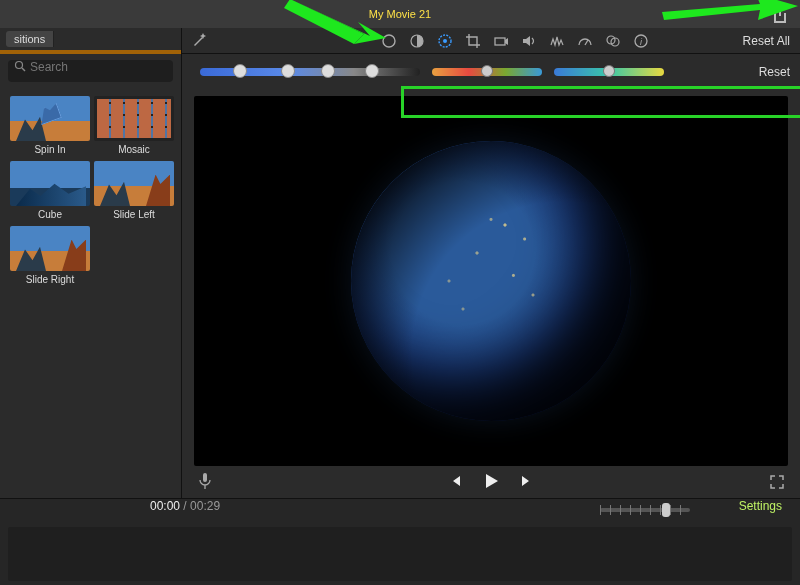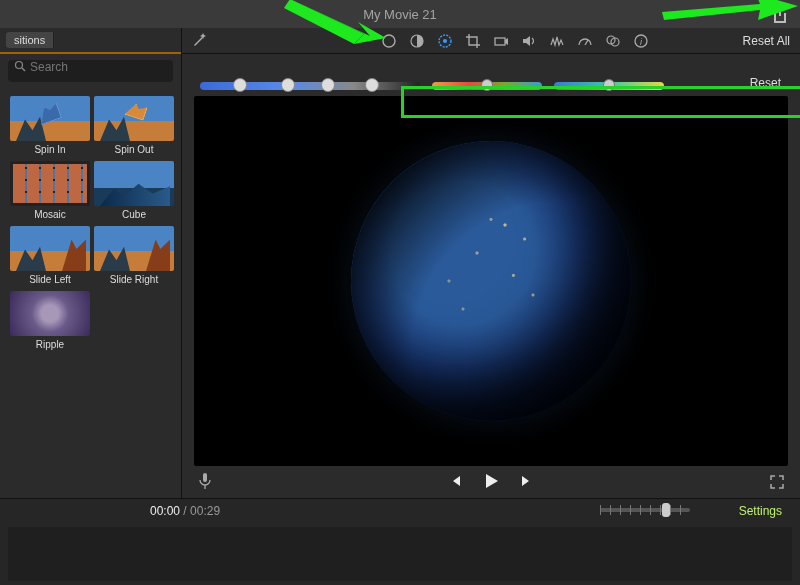--- a/index.html
+++ b/index.html
@@ -1,23 +1,23 @@
 <!DOCTYPE html>
 <html><head>
 <meta charset="utf-8">
 <style>
 * { margin: 0; padding: 0; box-sizing: border-box; font-family: -apple-system, "Helvetica Neue", Arial, sans-serif; }
 body { background: #1a1a1a; width: 800px; height: 585px; overflow: hidden; color: #ccc; position: relative; }
 
-.titlebar { height: 28px; background: #3a3a3a; display: flex; align-items: center; justify-content: center; position: relative; font-size: 13px; color: #a3a3a3; }
+.titlebar { height: 28px; background: #3a3a3a; display: flex; align-items: center; justify-content: center; position: relative; font-size: 11px; color: #fde047; }
 .titlebar .share { position: absolute; right: 12px; top: 5px; }
 
 .main { display: flex; height: 470px; }
 .sidebar { width: 182px; background: #2b2b2b; border-right: 1px solid #111; display: flex; flex-direction: column; }
-.sidebar-tabs { height: 26px; display: flex; align-items: center; padding: 0 6px; font-size: 12px; border-bottom: 2px solid #a16207; }
+.sidebar-tabs { height: 26px; display: flex; align-items: center; padding: 0 6px; font-size: 12px; border-bottom: 4px solid #a16207; }
 .tab-btn { background: #444; padding: 2px 8px; border-radius: 3px 0 0 3px; font-size: 11px; color: #ddd; border-right: 1px solid #222;}
 .searchbar { display: flex; align-items: flex-start; background: #1e1e1e; margin: 6px 8px; border-radius: 4px; height: 22px; padding: 0 6px; }
 .searchbar .sicon { color: #888; font-size: 12px; margin-right: 4px; }
 .searchbar input { background: transparent; border: none; outline: none; color: #ccc; font-size: 12px; width: 100%; }
 
 .thumb-grid { flex: 1; overflow: hidden; padding: 8px 10px; display: grid; grid-template-columns: 1fr 1fr; gap: 6px 4px; align-content: start; }
 .thumb-cell { text-align: center; }
 .thumb { width: 80px; height: 45px; margin: 0 auto 3px; border-radius: 2px; background: #333; position: relative; overflow: hidden; }
 .thumb-label { font-size: 10px; color: #ddd; }
 
@@ -38,21 +38,21 @@
 .t-ripple { background: radial-gradient(circle at 50% 50%, #a898b8 0 18%, #6a5a8a 40%, #3a2a5a 100%); }
 
 .viewer-area { flex:1; background:#2b2b2b; display:flex; flex-direction:column; position: relative; }
 .toolbar { height: 26px; display: flex; align-items: center; padding: 0 10px; gap: 12px; border-bottom: 1px solid #111; }
 .wand { color:#999; font-size:15px; margin-right:auto; }
 .t-icons { display: flex; gap: 10px; align-items: center; margin: 0 auto; }
 .t-icon { width: 18px; height: 18px; display: inline-flex; align-items: center; justify-content: center; color: #aaa; font-size: 14px; cursor: pointer; }
 .t-icon.active { color: #3a9bff; }
 .reset-all { font-size: 12px; color: #ddd; }
 
-.adjust-row { height: 36px; display: flex; align-items: flex-end; padding: 0 19px 0 18px; gap: 12px; }
+.adjust-row { height: 36px; display: flex; align-items: center; padding: 0 10px 0 18px; gap: 12px; }
 .adjust-box { position: absolute; left: 219px; top: 58px; width: 560px; height: 32px; border: 3px solid #28d328; pointer-events: none; z-index: 5; }
 .slider-multi { width: 220px; height: 8px; background: linear-gradient(90deg, #3a6ad8 0%, #5a8ae8 40%, #888 70%, #222 100%); border-radius: 4px; position: relative; }
 .slider-multi .knob { position: absolute; top: -4px; width: 14px; height: 14px; border-radius: 50%; background: #ddd; border: 1px solid #888; transform: translateX(-50%); }
 .slider-single { width: 110px; height: 8px; border-radius: 4px; position: relative; }
 .s-temp { background: linear-gradient(90deg, #e8a040, #e84a40, #7aa830, #3a9ad8); }
 .s-tint { background: linear-gradient(90deg, #3a7ad8, #3ac8a8, #e8d840); }
 .slider-single .knob { position: absolute; top: -3px; width: 12px; height: 12px; border-radius: 50%; background: #ccc; border:1px solid #777; transform: translateX(-50%); left: 50%; }
 .reset-btn { font-size: 12px; color: #ddd; margin-left: auto; }
 
 .preview { flex:1; background:#000; display:flex; align-items:center; justify-content:center; margin: 6px 12px 2px 12px; border-radius: 2px; position: relative; }
@@ -75,21 +75,21 @@
   background: radial-gradient(circle at 75% 75%, transparent 0 50%, rgba(0,0,0,0.8) 80%);
 }
 
 .play-controls { height: 30px; display:flex; align-items:center; justify-content:center; gap: 18px; position: relative; }
 .pc-icon { color: #eee; font-size: 16px; cursor: pointer; }
 .pc-play { font-size: 20px; }
 .mic-icon { position: absolute; left: 16px; color:#aaa; font-size:16px; }
 .expand-icon { position: absolute; right: 16px; color:#aaa; font-size:14px; }
 
 .timeline { height: 87px; background: #262626; border-top: 1px solid #111; display: flex; flex-direction: column; }
-.timeline-head { height: 24px; display: flex; align-items: center; padding: 0 12px 0 150px; font-size: 12px; color: #999; position: relative; }
+.timeline-head { height: 24px; display: flex; padding: 0 12px 0 150px; font-size: 12px; color: #999; position: relative; }
 .t-current { color: #eee; }
 .zoom { position: absolute; right: 110px; top: 6px; width: 90px; height: 10px; }
 .zoom-track { width: 100%; height: 4px; background: #555; border-radius: 2px; position: relative; top: 3px;}
 .zoom-track::before{content:"";position:absolute;inset:-3px 0;background:repeating-linear-gradient(90deg,#777 0 1px,transparent 1px 10px);}
 .zoom-knob { position: absolute; top: -2px; left: 62px; width: 8px; height: 14px; background:#ccc; border-radius:3px; }
 .settings-link { position: absolute; right: 18px; font-size: 12px; color: #bef264; }
 .clip-row { flex:1; background: #1f1f1f; margin: 4px 8px; border-radius: 2px; }
 
 
 .g-arrow { position: absolute; z-index: 20; pointer-events: none; }
@@ -121,42 +121,34 @@
           </svg>
       </span>
       <input placeholder="Search" style="">
     </div>
     <div class="thumb-grid">
       <div class="thumb-cell">
           <div class="thumb t-mountain t-spinin"></div>
           <div class="thumb-label">Spin In</div>
         </div>
       <div class="thumb-cell">
-          <div class="thumb t-mountain t-spinout"></div>
-          <div class="thumb-label">Spin Out</div>
-        </div>
-      <div class="thumb-cell">
           <div class="thumb t-mosaic"></div>
           <div class="thumb-label">Mosaic</div>
         </div>
       <div class="thumb-cell">
           <div class="thumb t-cube"></div>
           <div class="thumb-label">Cube</div>
         </div>
       <div class="thumb-cell">
           <div class="thumb t-mountain"></div>
           <div class="thumb-label">Slide Left</div>
         </div>
       <div class="thumb-cell">
           <div class="thumb t-mountain"></div>
           <div class="thumb-label">Slide Right</div>
-        </div>
-      <div class="thumb-cell">
-          <div class="thumb t-ripple"></div>
-          <div class="thumb-label">Ripple</div>
         </div>
     </div>
   </aside>
 
   <section class="viewer-area">
     <div class="toolbar">
       <span class="wand">
         <svg width="16" height="16" viewBox="0 0 16 16">
             <path d="M2 14 L10 6 L11 7 L3 15 Z" fill="#aaa"></path>
             <path d="M11 2 L12 4 L14 5 L12 6 L11 8 L10 6 L8 5 L10 4 Z" fill="#aaa"></path>

